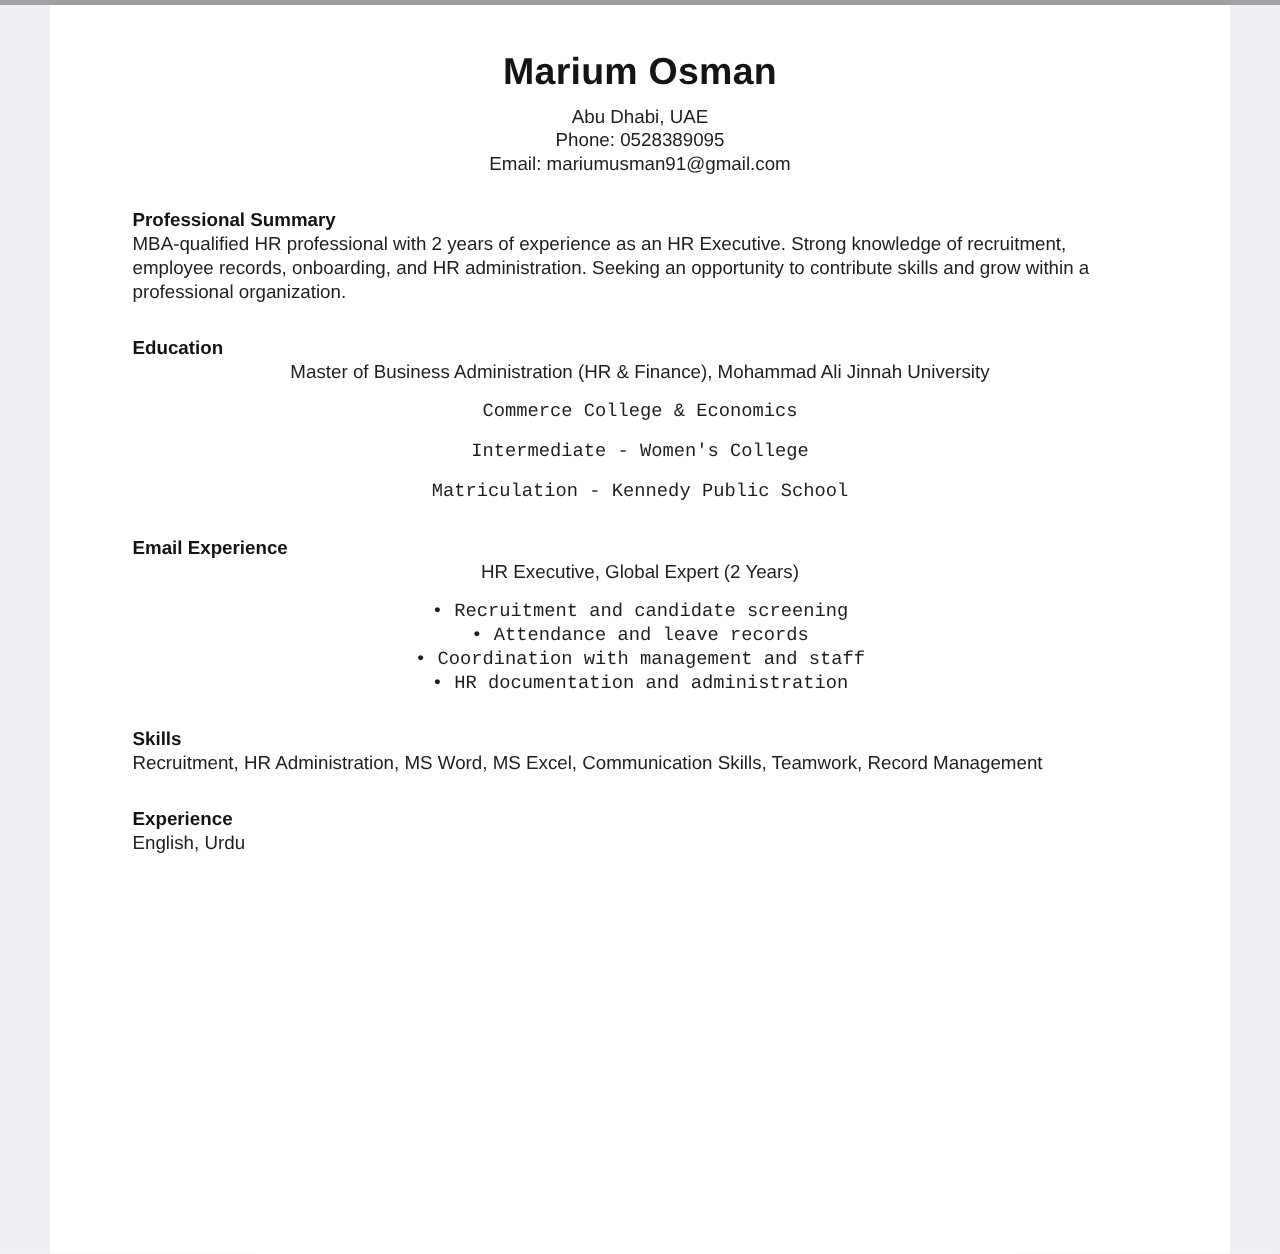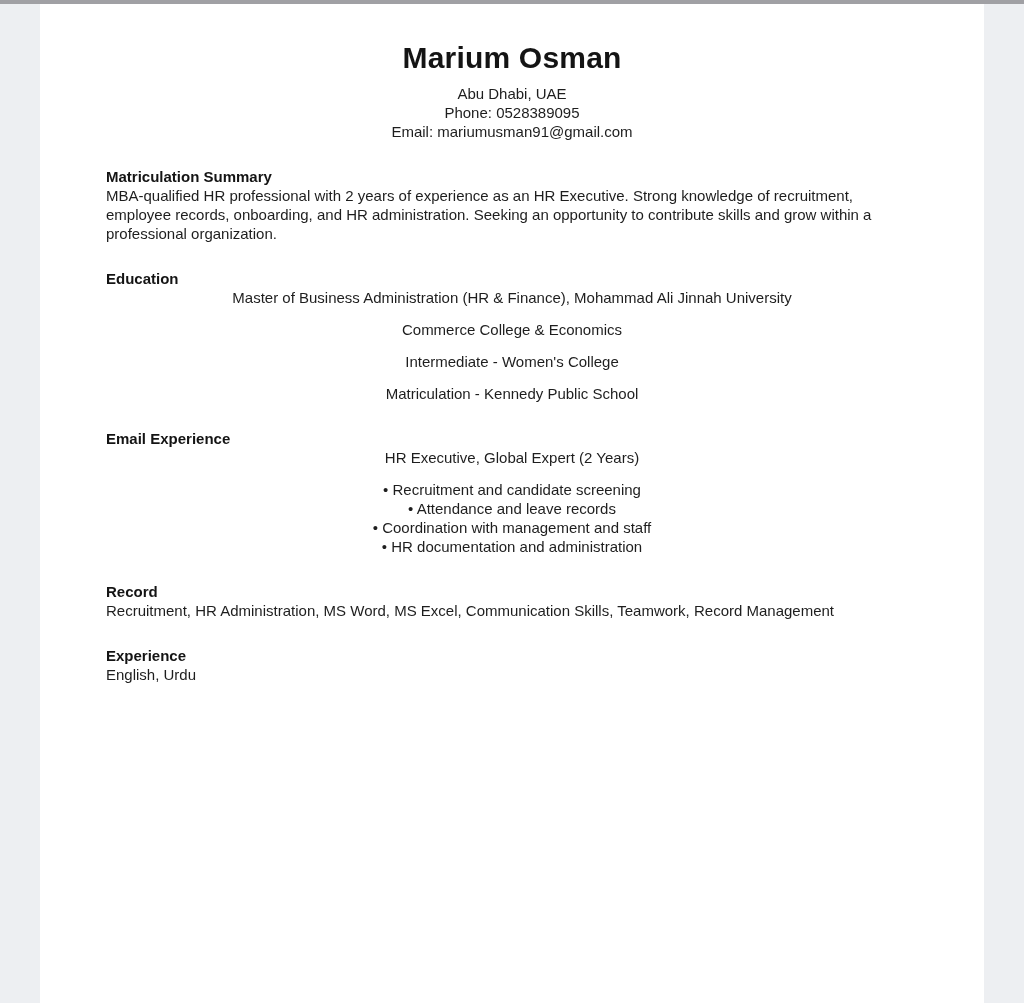--- a/index.html
+++ b/index.html
@@ -54,21 +54,21 @@
     letter-spacing: 0.2px;
   }
   .contact-block { margin-top: 8px; }
   .line {
     font-size: 15px;
     line-height: 19px;
     white-space: pre-wrap;
     text-align: center;
   }
   .section { margin-top: 26px; }
-  .para { margin-top: 13px; }
+  .para { margin-top: 13px; font-family: Liberation Mono, monospace; }
   .heading {
     font-size: 15px;
     line-height: 19px;
     font-weight: bold;
     color: #141414;
   }
   .body-text {
     font-size: 15px;
     line-height: 19px;
     max-width: 812px;
@@ -87,21 +87,21 @@
 
     <h1 class="doc-title">Marium Osman</h1>
 
     <div class="contact-block">
       <div class="line">Abu Dhabi, UAE</div>
       <div class="line">Phone: 0528389095</div>
       <div class="line">Email: mariumusman91@gmail.com</div>
     </div>
 
     <div class="section">
-      <div class="heading">Matriculation Summary</div>
+      <div class="heading">Professional Summary</div>
       <div class="body-text">MBA-qualified HR professional with 2 years of experience as an HR Executive. Strong knowledge of recruitment, employee records, onboarding, and HR administration. Seeking an opportunity to contribute skills and grow within a professional organization.</div>
     </div>
 
     <div class="section">
       <div class="heading">Education</div>
       <div class="body-text">
         <div class="line">Master of Business Administration (HR &amp; Finance), Mohammad Ali Jinnah University</div>
       </div>
       <div class="para line">Commerce College &amp; Economics</div>
       <div class="para line">Intermediate - Women's College</div>
@@ -113,21 +113,21 @@
       <div class="line">HR Executive, Global Expert (2 Years)</div>
       <div class="para">
         <div class="line">• Recruitment and candidate screening</div>
         <div class="line">• Attendance and leave records</div>
         <div class="line">• Coordination with management and staff</div>
         <div class="line">• HR documentation and administration</div>
       </div>
     </div>
 
     <div class="section">
-      <div class="heading">Record</div>
+      <div class="heading">Skills</div>
       <div class="body-text">Recruitment, HR Administration, MS Word, MS Excel, Communication Skills, Teamwork, Record Management</div>
     </div>
 
     <div class="section">
       <div class="heading">Experience</div>
       <div class="body-text">English, Urdu</div>
     </div>
 
   </div>
 </div>

